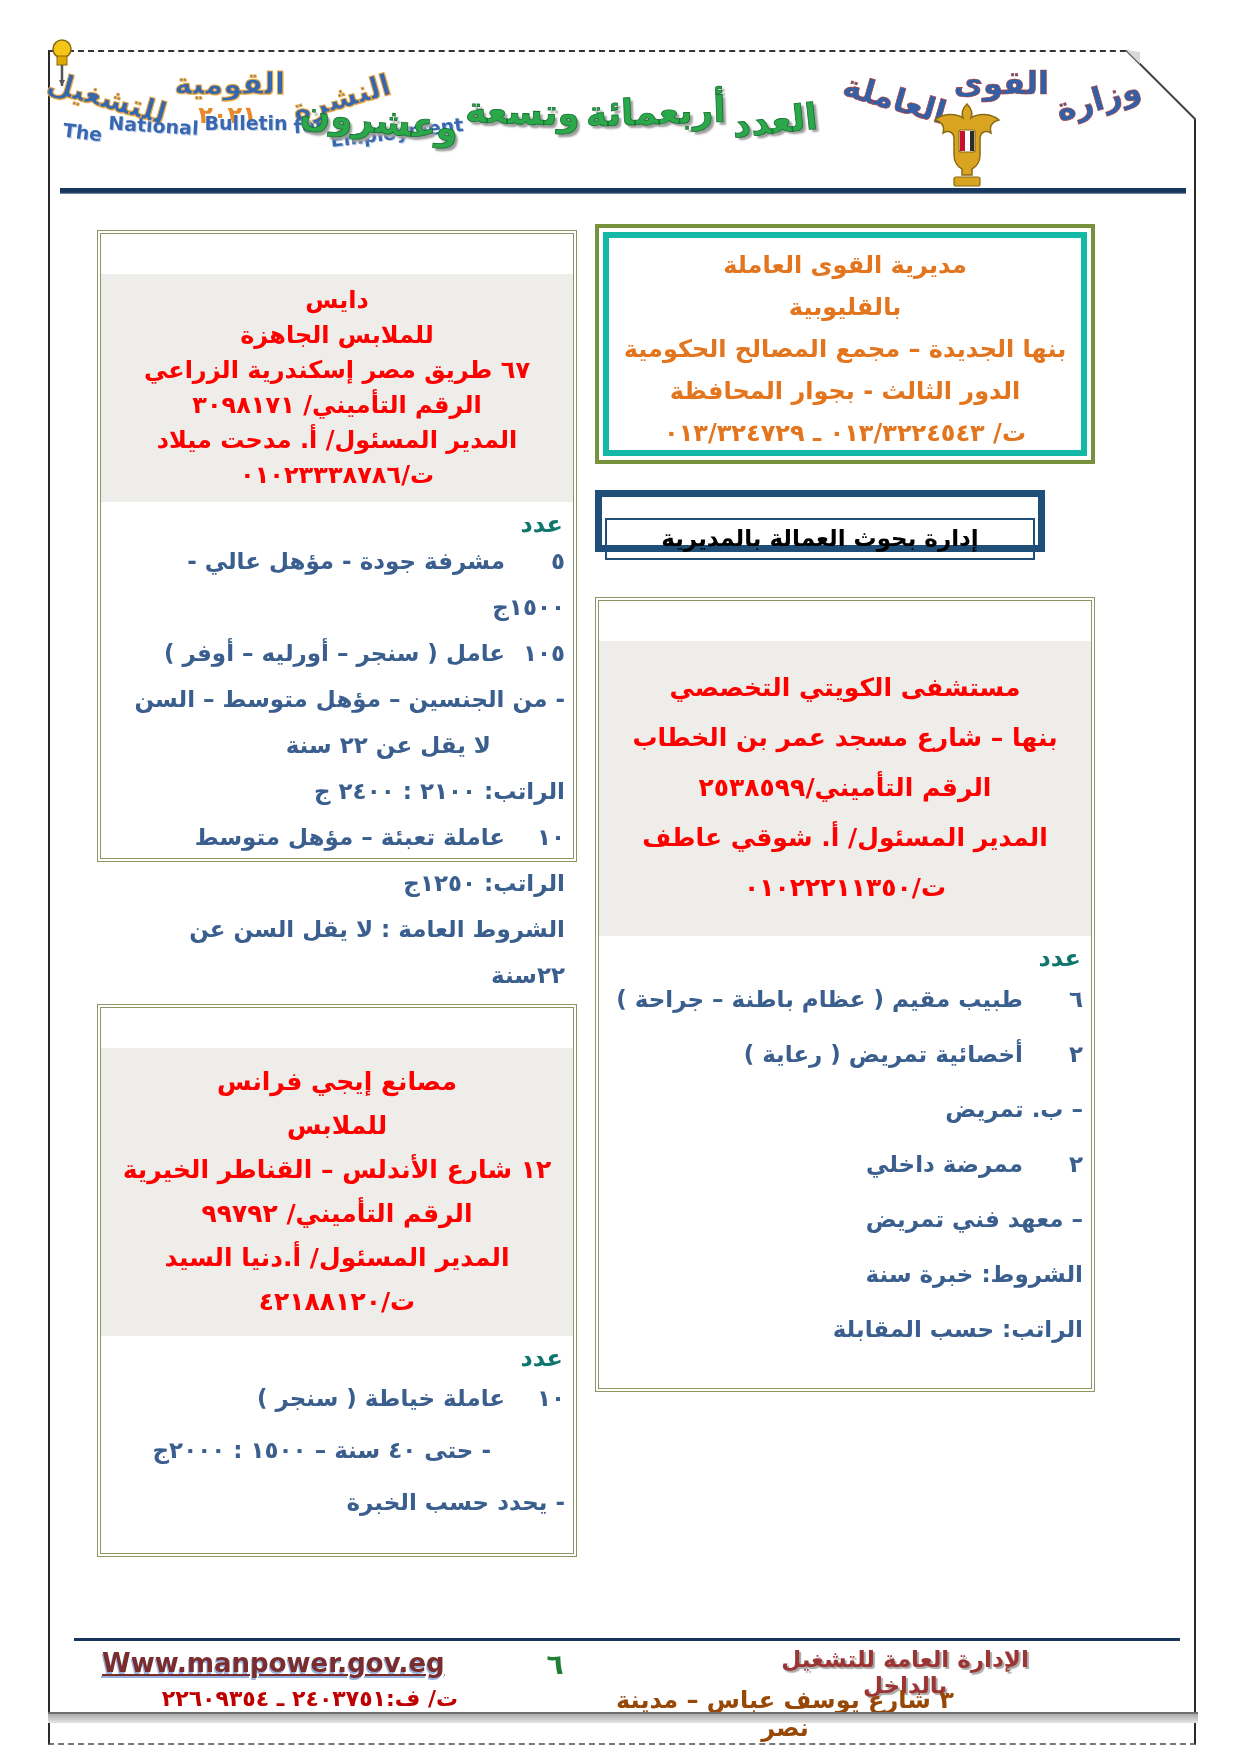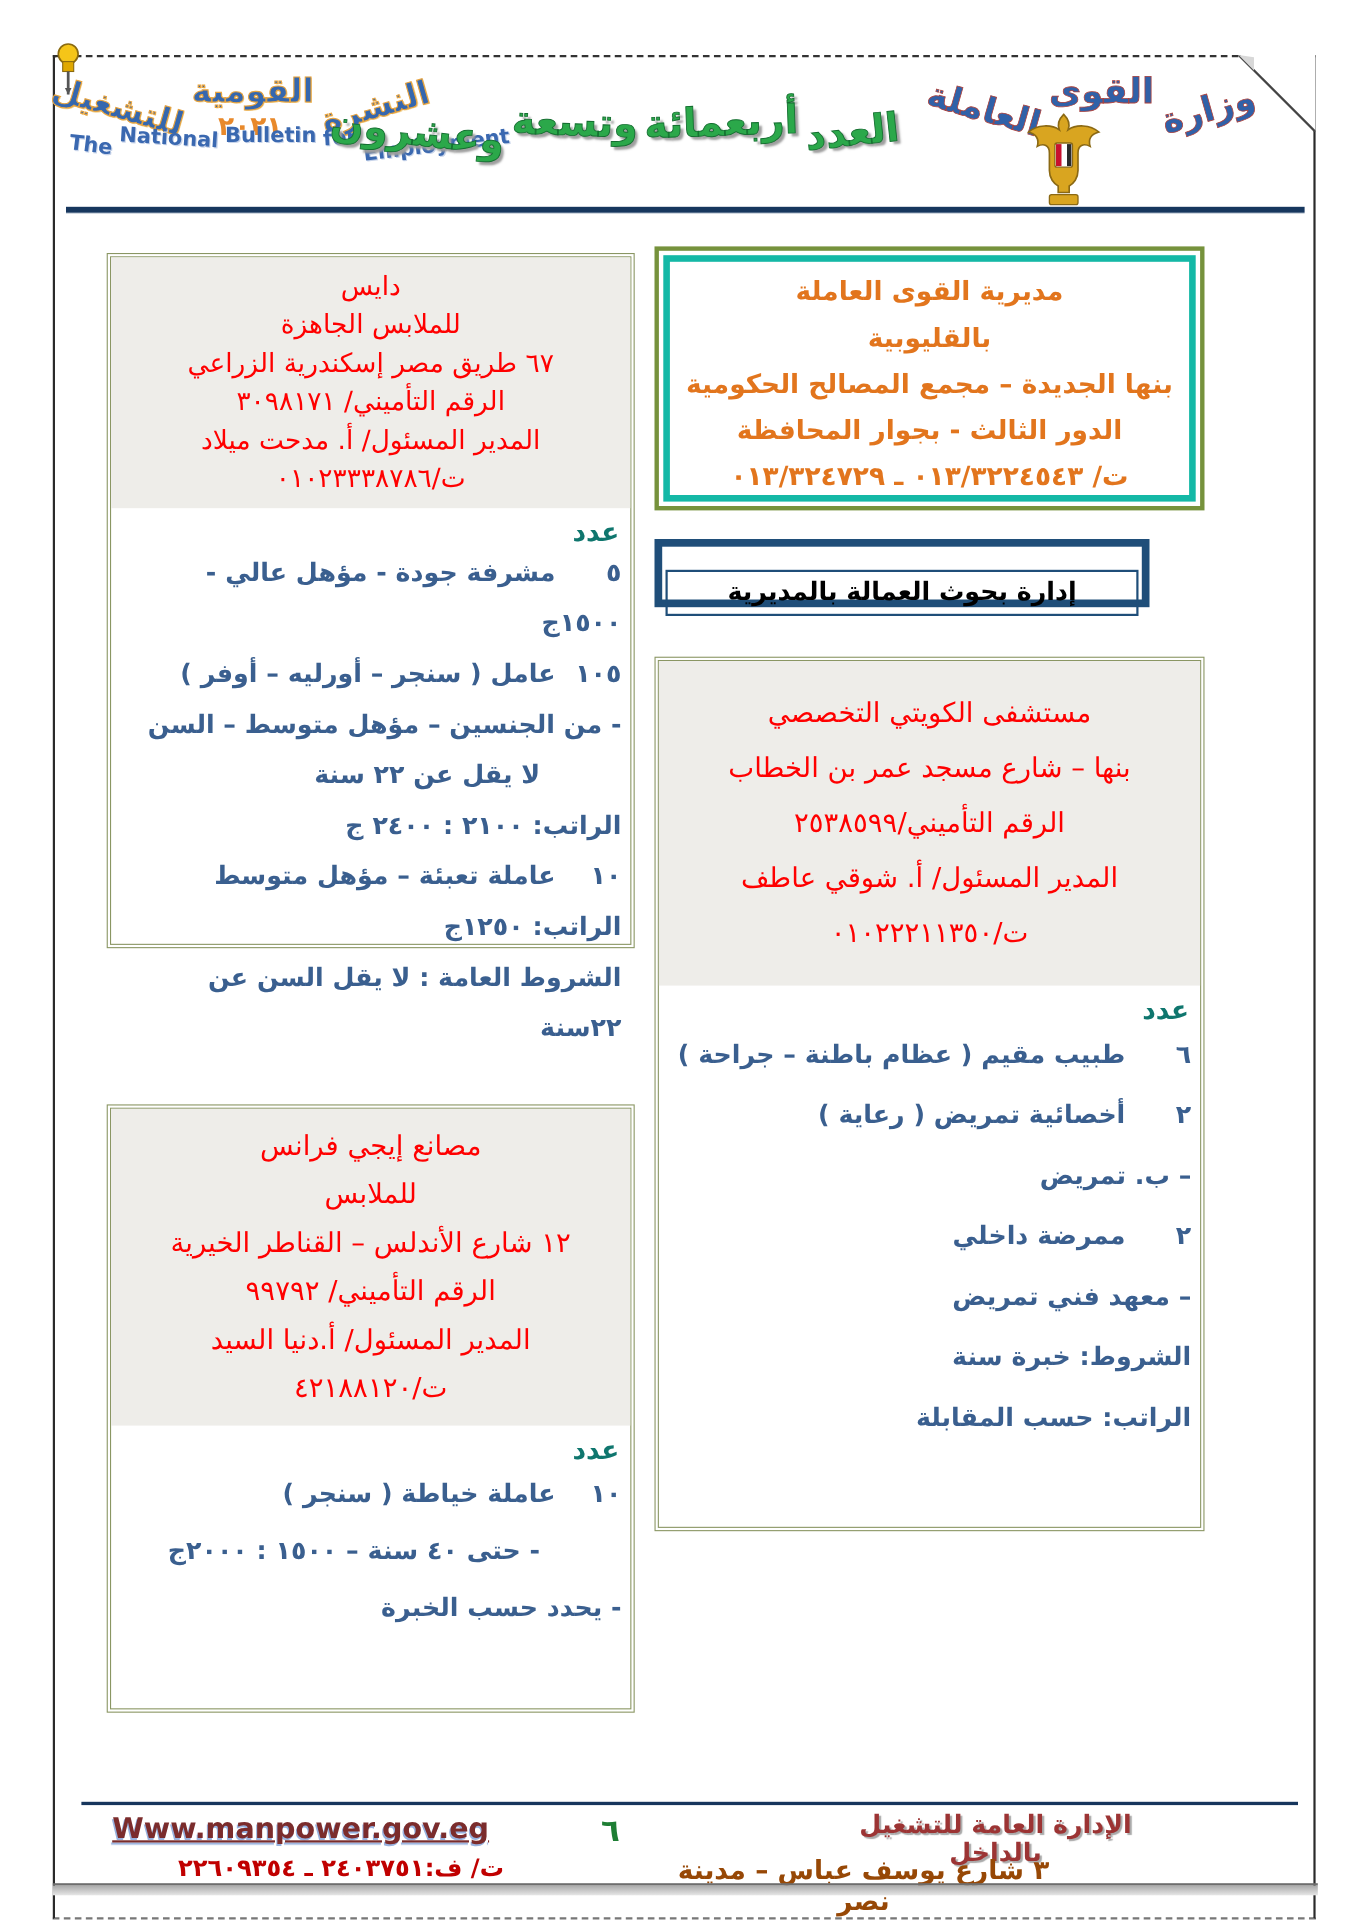--- a/index.html
+++ b/index.html
@@ -37,21 +37,21 @@
     -webkit-text-stroke:0.7px #b0413a; margin-top:26px;
   }
   .eagle { position:absolute; left:135px; top:46px; width:80px; height:90px; }
   .header-rule {
     position:absolute; left:10px; top:136px; width:1126px; height:6px;
     background:linear-gradient(#17375E 72%, #8fa0b5 100%);
   }
   
   .box { position:absolute; background:#fff; box-sizing:border-box; }
   .thinbox { border:4px double #8a9663; }
-  .box-header { background:#EEEDE9; color:#FF0000; font-weight:normal; text-align:center; direction:rtl; }
+  .box-header { background:#EEEDE9; color:#FF0000; font-weight:bold; text-align:center; direction:rtl;margin-top:40px; }
   .hd-dais  { font-size:24px; line-height:35px; padding:9px 4px;  }
   .hd-hosp  { font-size:25px; line-height:50px; padding:22px 4px 23px 4px; }
   .hd-egy   { font-size:25px; line-height:44px; padding:12px 4px; }
   .count { color:#0f766e; font-weight:bold; font-size:24px; text-align:right; direction:rtl; padding:8px 10px 0 0; }
   .jobs { direction:rtl; color:#3A5F8F; font-weight:bold; font-size:23px; }
   .job-row { padding:0 8px; }
   .job-row .n { display:inline-block; min-width:60px; }
   .job-row.right  { text-align:right; }
   .job-row.indent { text-align:right; padding-right:82px; }
   .job-row.center { text-align:right; }

